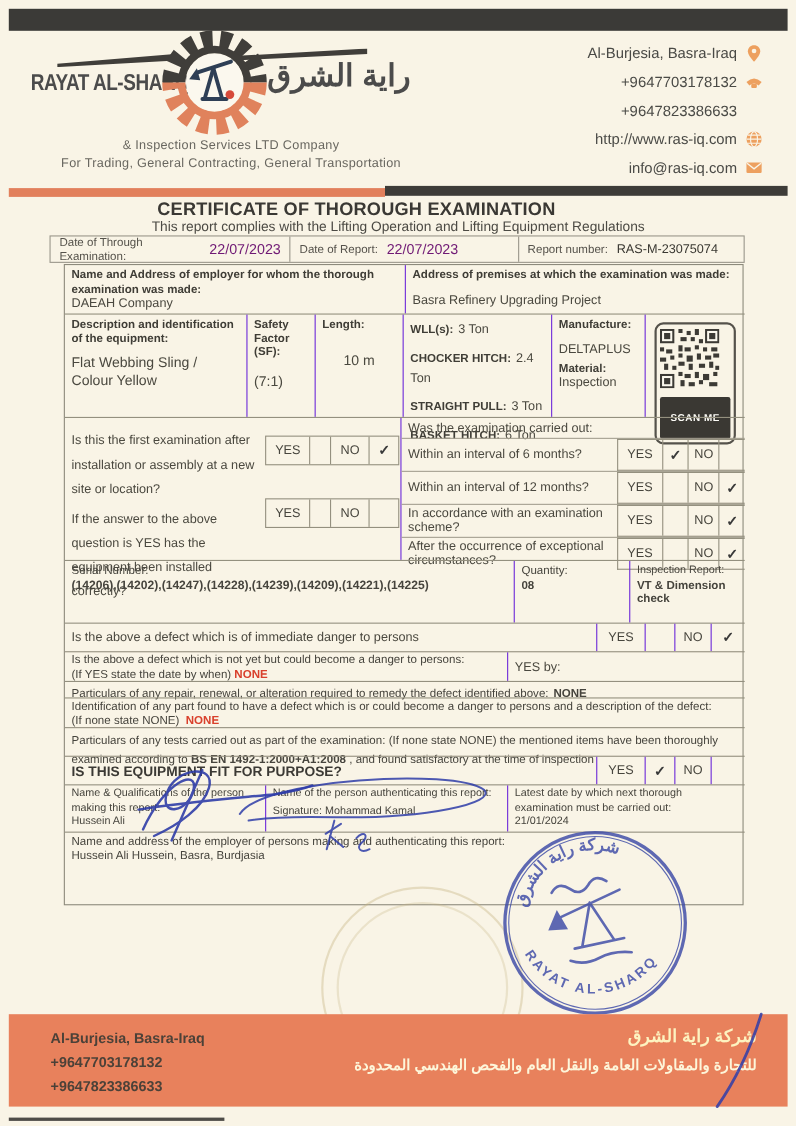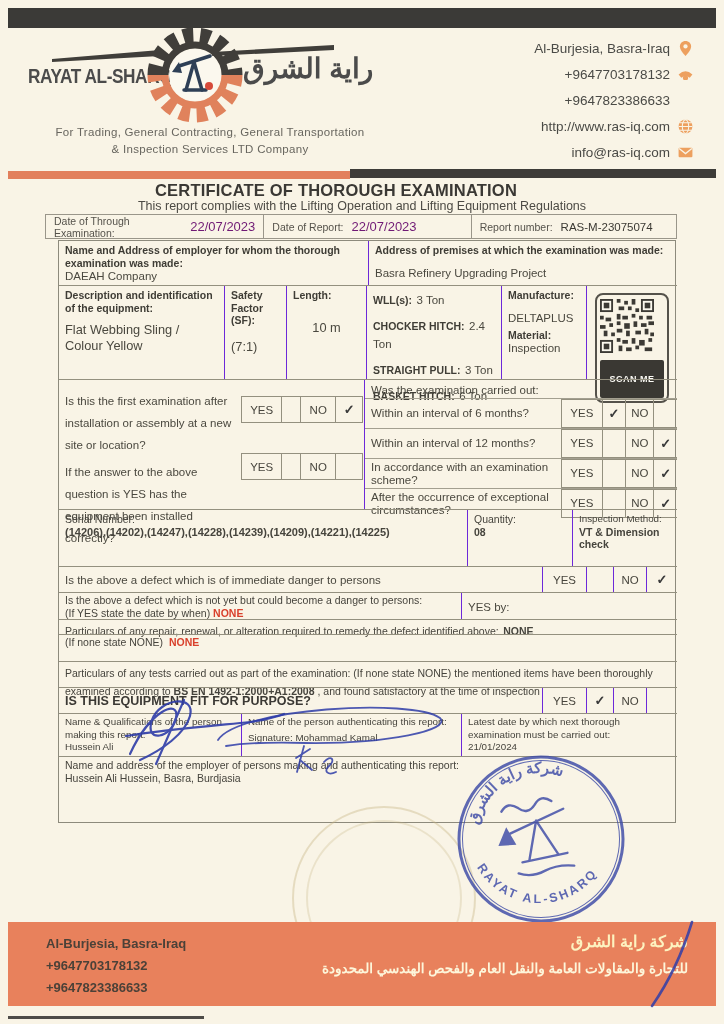--- a/index.html
+++ b/index.html
@@ -9,21 +9,21 @@
   
   .topbar{left:8px;top:8px;width:708px;height:20px;background:#3b3a37;}
   .brand-en{left:28px;top:64px;width:130px;font-size:21px;font-weight:bold;color:#4b4b4b;transform:scaleX(.82);transform-origin:left center;letter-spacing:-.5px;white-space:nowrap;}
   .brand-ar{left:243px;top:52px;font-size:28px;font-weight:bold;color:#4b4b4b;direction:rtl;}
   .tagline{left:20px;top:124px;width:380px;text-align:center;font-size:11.5px;color:#68665f;line-height:17px;letter-spacing:.3px;}
   .contact{right:30px;top:40px;width:260px;text-align:right;}
   .c-line{display:flex;justify-content:flex-end;align-items:center;gap:7px;margin-bottom:9px;font-size:13.5px;color:#4a4a46;}
   .c-line .ic{width:17px;height:17px;flex:0 0 17px;}
   .divider-orange{left:8px;top:171px;width:342px;height:8px;background:#e2805c;}
   .divider-dark{left:350px;top:169px;width:366px;height:9px;background:#3e3c38;}
-  .title{left:16px;top:181px;width:640px;text-align:center;font-size:16.5px;font-weight:bold;color:#3a3834;letter-spacing:.2px;}
+  .title{left:4px;top:181px;width:640px;text-align:center;font-size:16.5px;font-weight:bold;color:#3a3834;letter-spacing:.2px;}
   .subtitle{left:0;top:199px;width:724px;text-align:center;font-size:12.5px;color:#4c4a44;}
   
   .meta-row{left:45px;top:214px;width:632px;height:25px;border:1px solid #9a968a;display:flex;box-sizing:border-box;background:transparent;}
   .meta-cell{display:flex;align-items:center;gap:8px;padding:0 8px;box-sizing:border-box;border-left:1px solid #9a968a;}
   .meta-cell:first-child{border-left:none;}
   .mlabel{font-size:10.5px;color:#55524b;}
   .mval{font-size:13px;color:#701a75;}
   .mvalb{font-size:11.5px;font-weight:normal;color:#3a3832;}
   
   .table{left:58px;top:240px;width:618px;height:583px;border:1.3px solid #8d8a7c;box-sizing:border-box;}
@@ -88,22 +88,22 @@
           <path d="M48,36 L56,64"></path>
           <path d="M38,64 L60,64"></path>
         </g>
         <polygon points="33,36 26,46 36,47" fill="#2e3f55"></polygon>
         <circle cx="63" cy="60" r="4" fill="#d64a3a"></circle>
       </g>
     </svg>
   </div>
   <div class="abs brand-ar">راية الشرق</div>
   <div class="abs tagline">
+    <div>&amp; Inspection Services LTD Company</div>
     <div>For Trading, General Contracting, General Transportation</div>
-    <div>&amp; Inspection Services LTD Company</div>
   </div>
 
   <div class="abs contact">
     <div class="c-line">
       <span>Al-Burjesia, Basra-Iraq</span>
       <span class="ic">
         <svg width="17" height="17" viewBox="0 0 16 16">
             <path d="M8 1C4.9 1 2.7 3.3 2.7 6.1 2.7 9.9 8 15 8 15s5.3-5.1 5.3-8.9C13.3 3.3 11.1 1 8 1z" fill="#eda05f"></path>
             <circle cx="8" cy="6" r="2" fill="#f9f4e6"></circle>
           </svg>
@@ -321,21 +321,21 @@
     <div class="row" style="top:268px;height:57px;">
       <div class="cell" style="width:408px;">
         <div class="small">Serial Number:</div>
         <div class="small" style="font-weight:bold;font-size:11px;">(14206),(14202),(14247),(14228),(14239),(14209),(14221),(14225)</div>
       </div>
       <div class="cell" style="width:105px;">
         <div class="small">Quantity:</div>
         <div class="small" style="font-weight:bold;">08</div>
       </div>
       <div class="cell" style="width:105px;">
-        <div class="small" style="font-size:9.8px;">Inspection Method:</div>
+        <div class="small" style="font-size:9.8px;">Inspection Report:</div>
         <div class="small" style="font-weight:bold;">VT &amp; Dimension check</div>
       </div>
     </div>
 
     <div class="row" style="top:325px;height:26px;">
       <div class="cell" style="width:483px;display:flex;align-items:center;">
         <span class="txt">Is the above a defect which is of immediate danger to persons</span>
       </div>
       <div class="cell" style="width:44px;display:flex;align-items:center;justify-content:center;">
           <span class="yn">YES</span>
@@ -363,20 +363,21 @@
 
     <div class="row" style="top:378px;height:15px;">
       <div class="cell" style="width:618px;padding-top:1px;">
         <span class="small">Particulars of any repair, renewal, or alteration required to remedy the defect identified above:</span>
         <span class="small red">NONE</span>
       </div>
     </div>
 
     <div class="row" style="top:393px;height:27px;">
       <div class="cell" style="width:618px;padding-top:1px;">
+        <div class="small">Identification of any part found to have a defect which is or could become a danger to persons and a description of the defect:</div>
         <div class="small"><span>(If none state NONE)</span>&nbsp; <span class="red">NONE</span></div>
       </div>
     </div>
 
     <div class="row" style="top:420px;height:26px;">
       <div class="cell" style="width:618px;padding-top:1px;">
         <span class="small">Particulars of any tests carried out as part of the examination: (If none state NONE)</span><span class="small green"> the mentioned items have  been thoroughly examined according to </span><span class="small boldblk">BS EN 1492-1:2000+A1:2008</span><span class="small green"> , and found satisfactory at the time of inspection</span>
       </div>
     </div>
 

